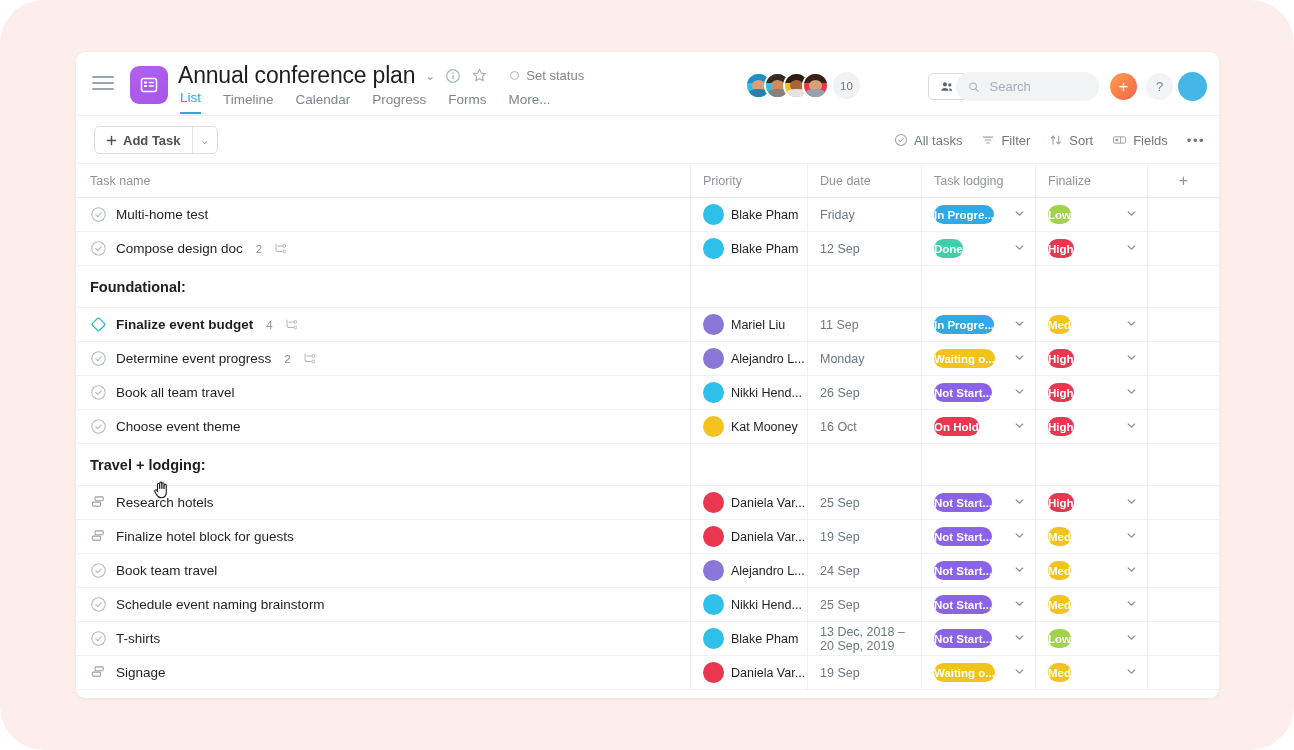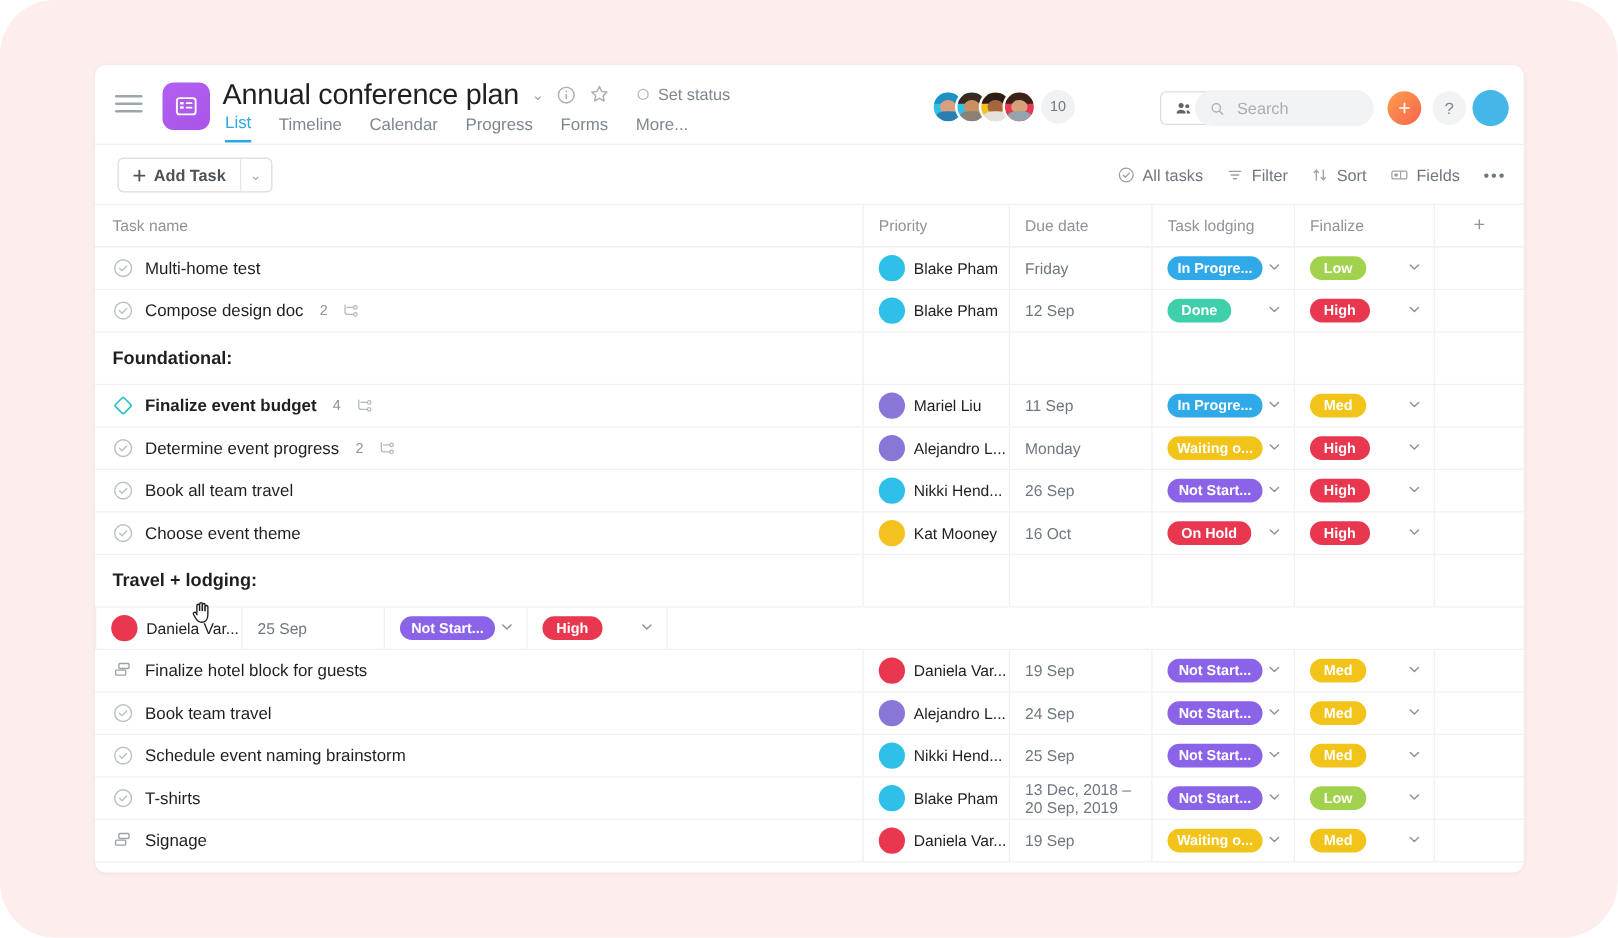--- a/index.html
+++ b/index.html
@@ -186,21 +186,21 @@
   .asg { display:flex; align-items:center; gap: 7px; }
   .asg-av {
     width: 21px; height: 21px; border-radius: 50%; overflow:hidden;
     position: relative; flex: 0 0 21px;
   }
   .asg-name { font-size: 12.5px; color: #1e1f21; white-space: nowrap; }
   .due { font-size: 12.5px; color: #6f7780; line-height: 14px; }
 
   .pill {
     display:inline-flex; align-items:center; justify-content:center;
-    height: 19px; border-radius: 10px; padding: 0 11px;
+    height: 19px; border-radius: 10px; padding: 0 0;
     font-size: 11.5px; color:#fff; font-weight: 600;
     white-space: nowrap; max-width: 76px; overflow:hidden;
   }
   .cellflex { display:flex; align-items:center; justify-content:space-between; width:100%; padding-right: 10px; }
   .cvsm { color:#7e868f; font-size: 11px; }
 
   
   .cursor { position:absolute; left: 76px; top: 427px; z-index: 50; pointer-events:none; }
 </style>
 </head>
@@ -636,20 +636,27 @@
         </div>
         <div class="secrow">
           <div class="c-task sechdr">Travel + lodging:</div>
           <div class="c-asg"></div>
           <div class="c-due"></div>
           <div class="c-prog"></div>
           <div class="c-pri"></div>
           <div class="c-add"></div>
         </div>
         <div class="row">
+          <div class="c-task">
+            <svg class="ck" viewBox="0 0 18 18" fill="none">
+              <rect x="5.4" y="3" width="8.6" height="4.2" rx="1" stroke="#9aa1a8" stroke-width="1.15"></rect>
+              <rect x="2.6" y="8.6" width="8.6" height="4.2" rx="1" stroke="#9aa1a8" stroke-width="1.15" fill="#fff"></rect>
+            </svg>
+            <span class="tname">Research hotels</span>
+          </div>
           <div class="c-asg">
             <span class="asg">
               <div class="asg-av" style="background:#e8374f">
                 <div class="hair" style="background:#3a2218"></div>
                 <div class="face" style="background:#d8a47c"></div>
                 <div class="body" style="background:#9aa6b0"></div>
               </div>
               <span class="asg-name">Daniela Var...</span>
             </span>
           </div>

